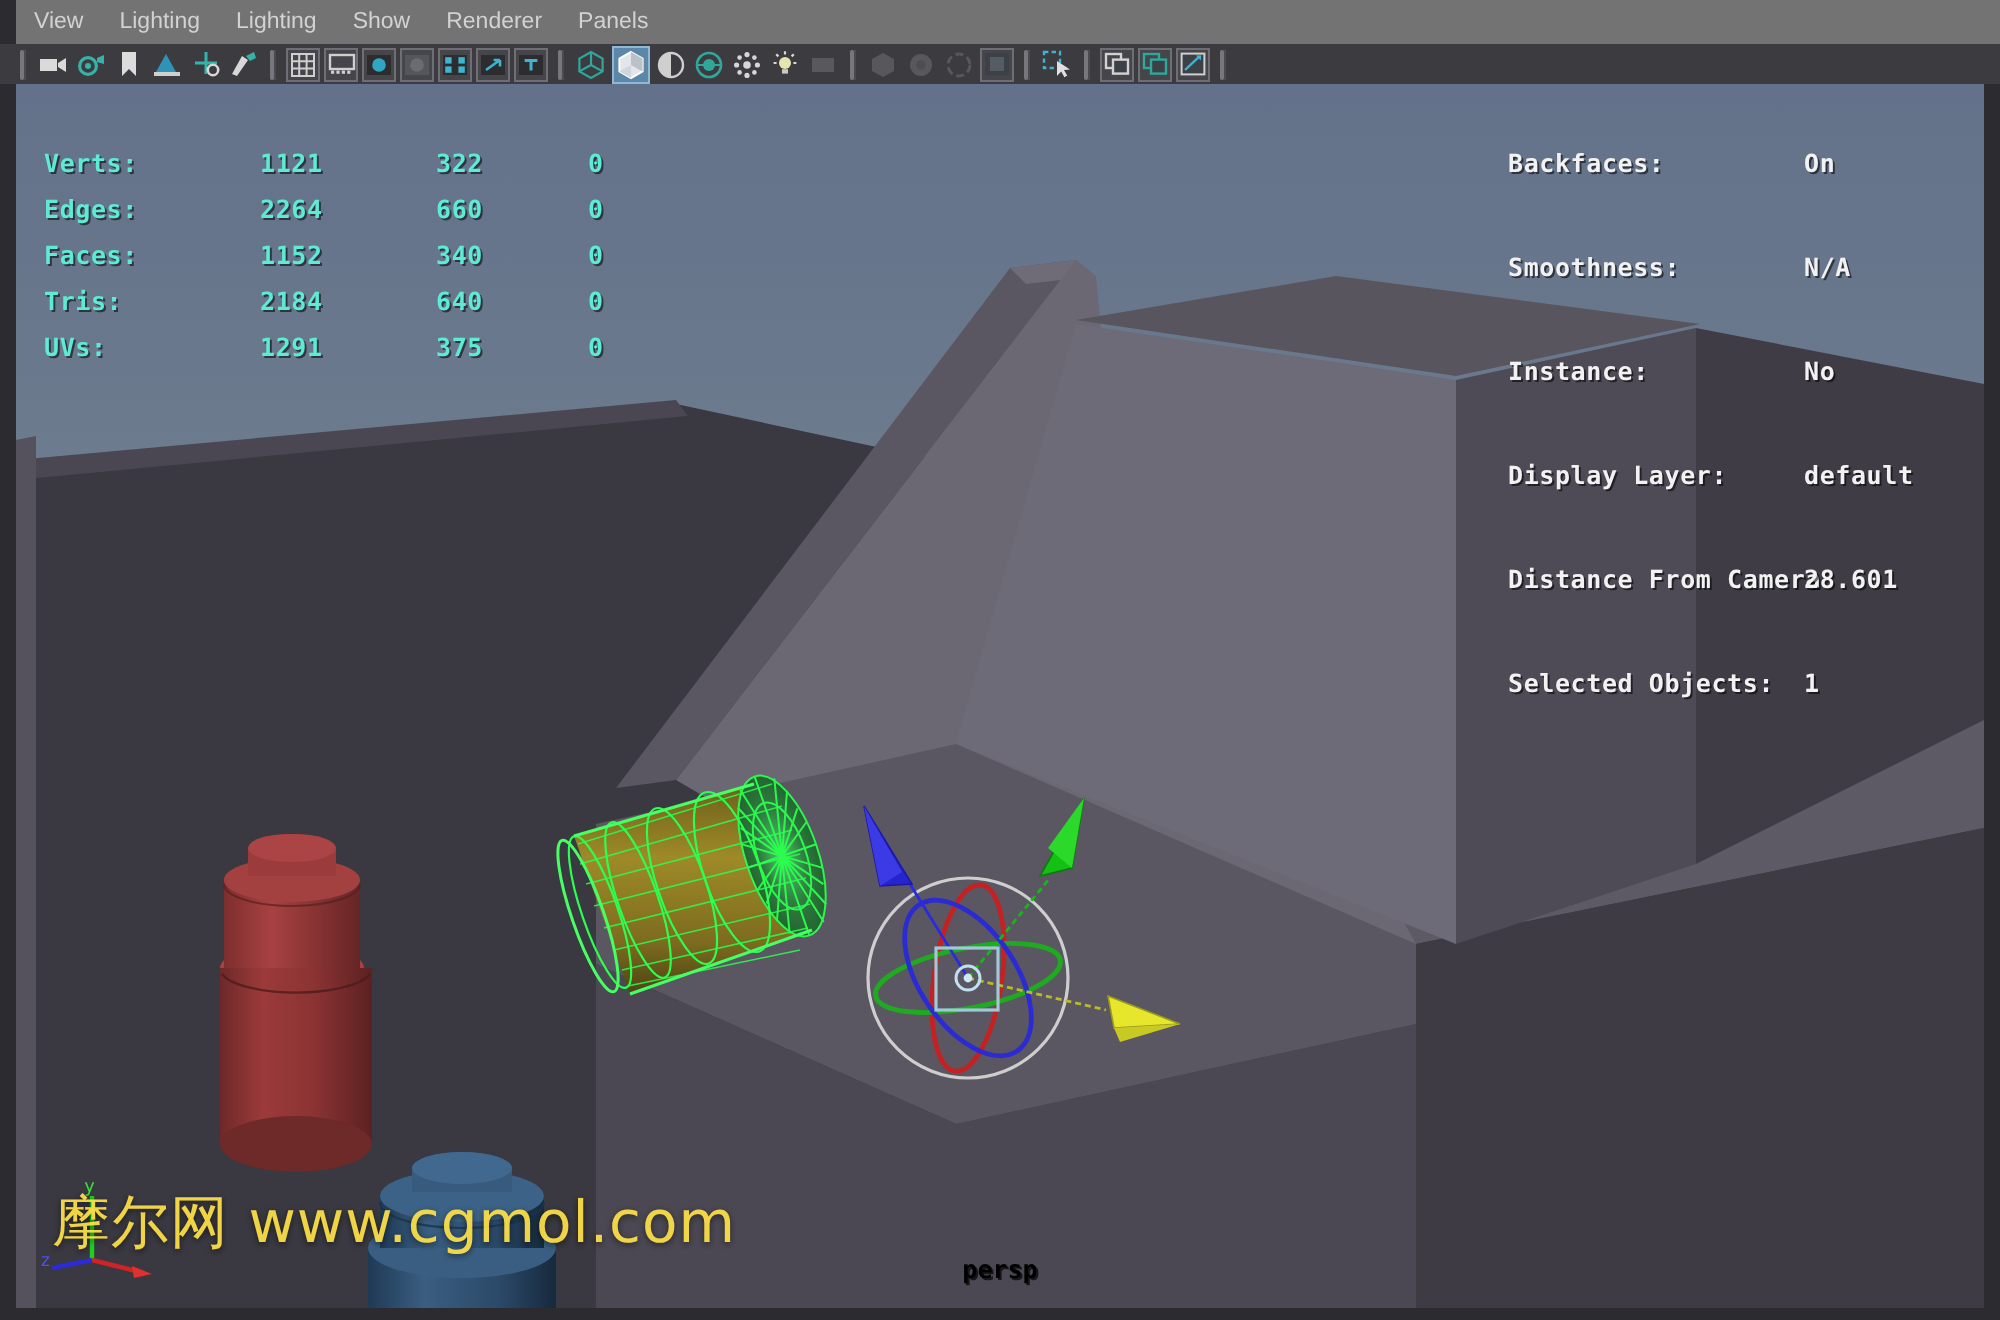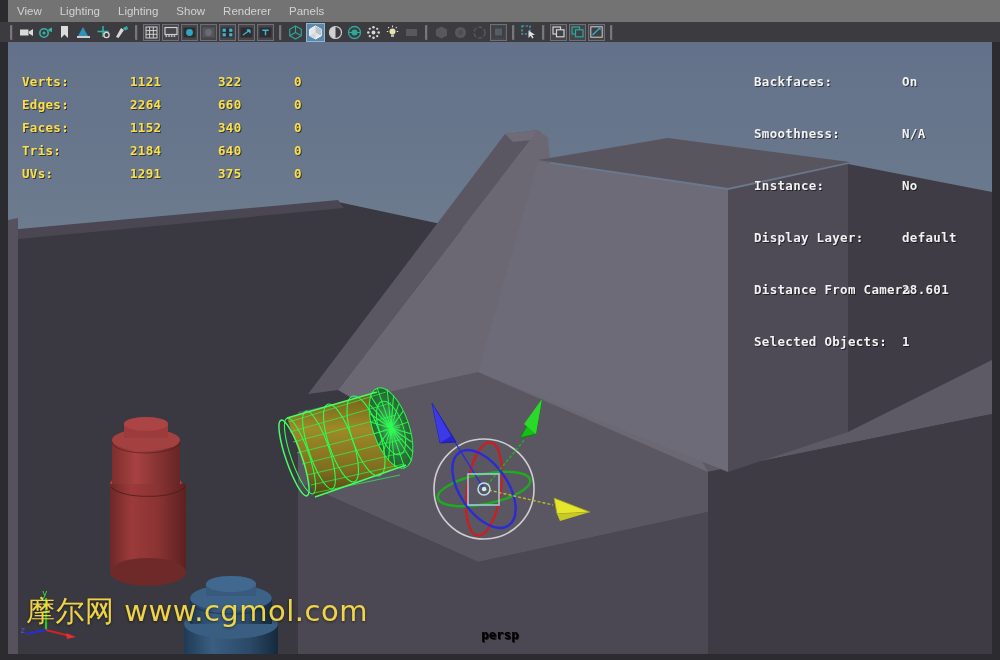--- a/index.html
+++ b/index.html
@@ -43,21 +43,21 @@
   .poly{position:absolute;left:0;top:0;width:984px;height:612px;}
 
   
   .hud{position:absolute;color:#f2f2f2;font-family:"DejaVu Sans Mono","Liberation Mono",monospace;
        font-size:12.5px;font-weight:bold;letter-spacing:.3px;
        text-shadow:1px 1px 0 rgba(0,0,0,.55);white-space:pre;}
   #hud-left{left:14px;top:2px;}
   #hud-left table{border-collapse:collapse;}
   #hud-left td{padding:0 0 8px 0;vertical-align:top;
                font-family:"DejaVu Sans Mono","Liberation Mono",monospace;
-               font-size:12.5px;font-weight:bold;color:#fde047;
+               font-size:12.5px;font-weight:bold;color:#5eead4;
                text-shadow:1px 1px 0 rgba(0,0,0,.55);}
   #hud-left td.lbl{width:108px;}
   #hud-left td.c1{width:88px;}
   #hud-left td.c2{width:76px;}
 
   #hud-right{left:746px;top:2px;}
   #hud-right .hrow{position:relative;height:22px;}
   #hud-right .hlbl{position:absolute;left:0;top:0;}
   #hud-right .hval{position:absolute;left:148px;top:0;}
 

